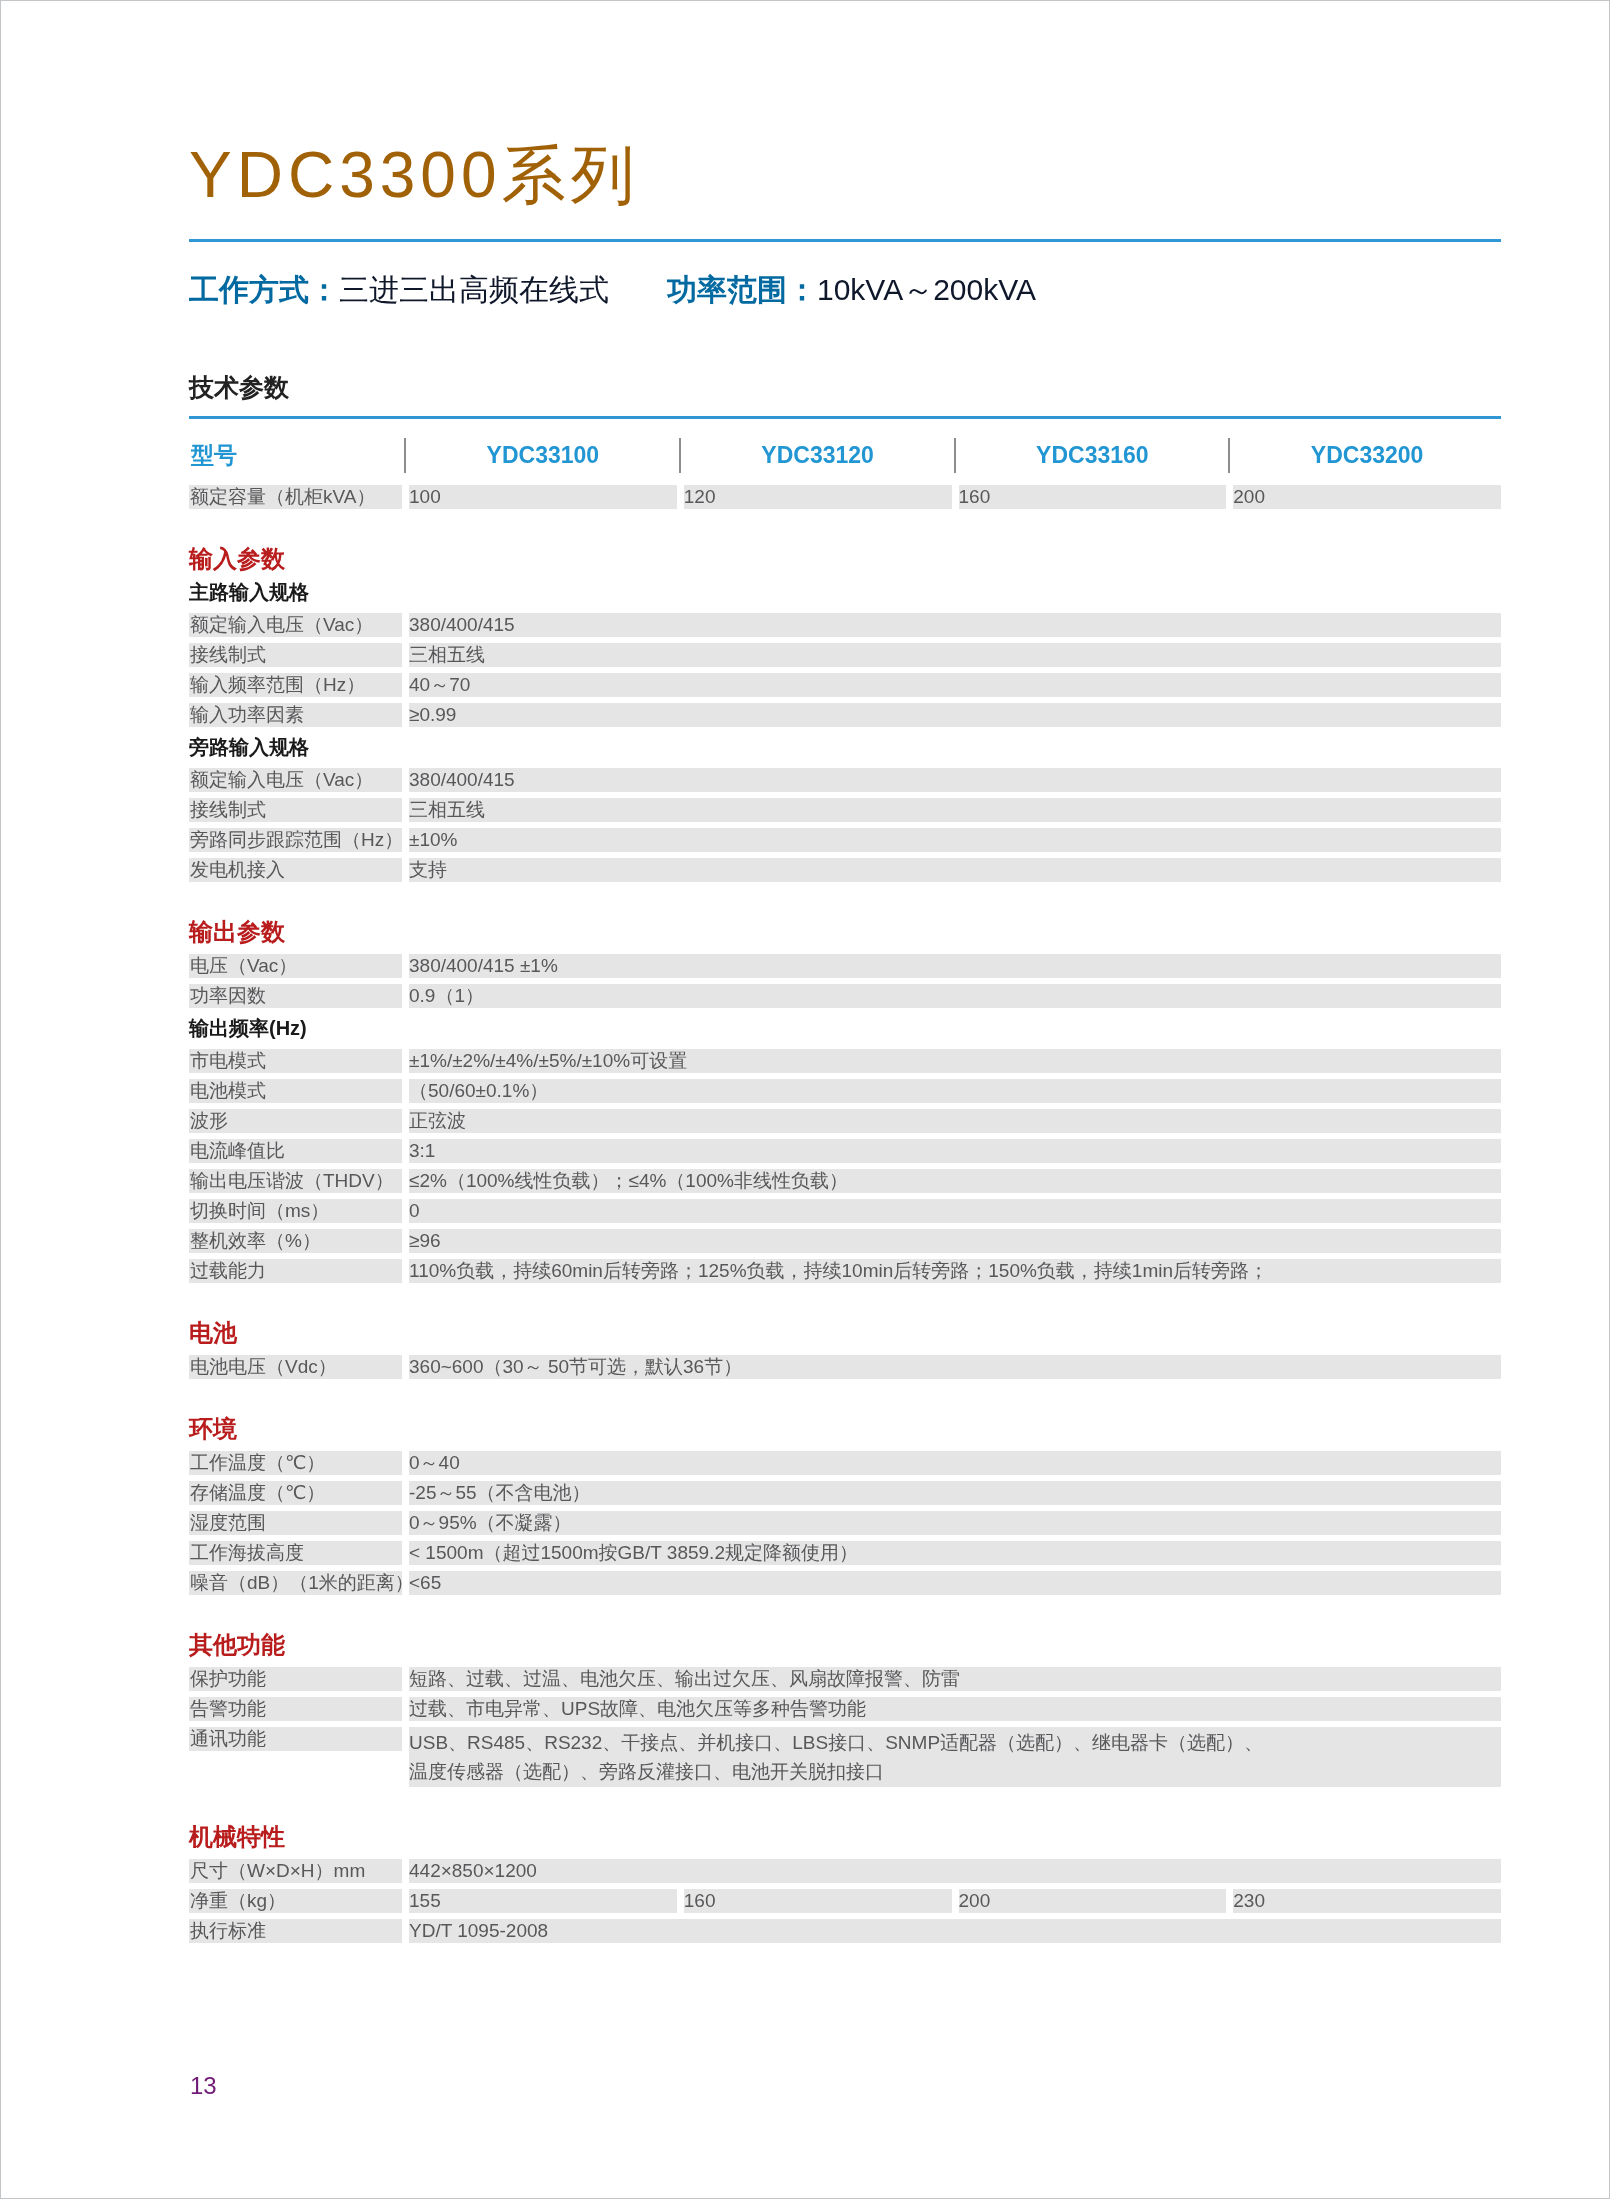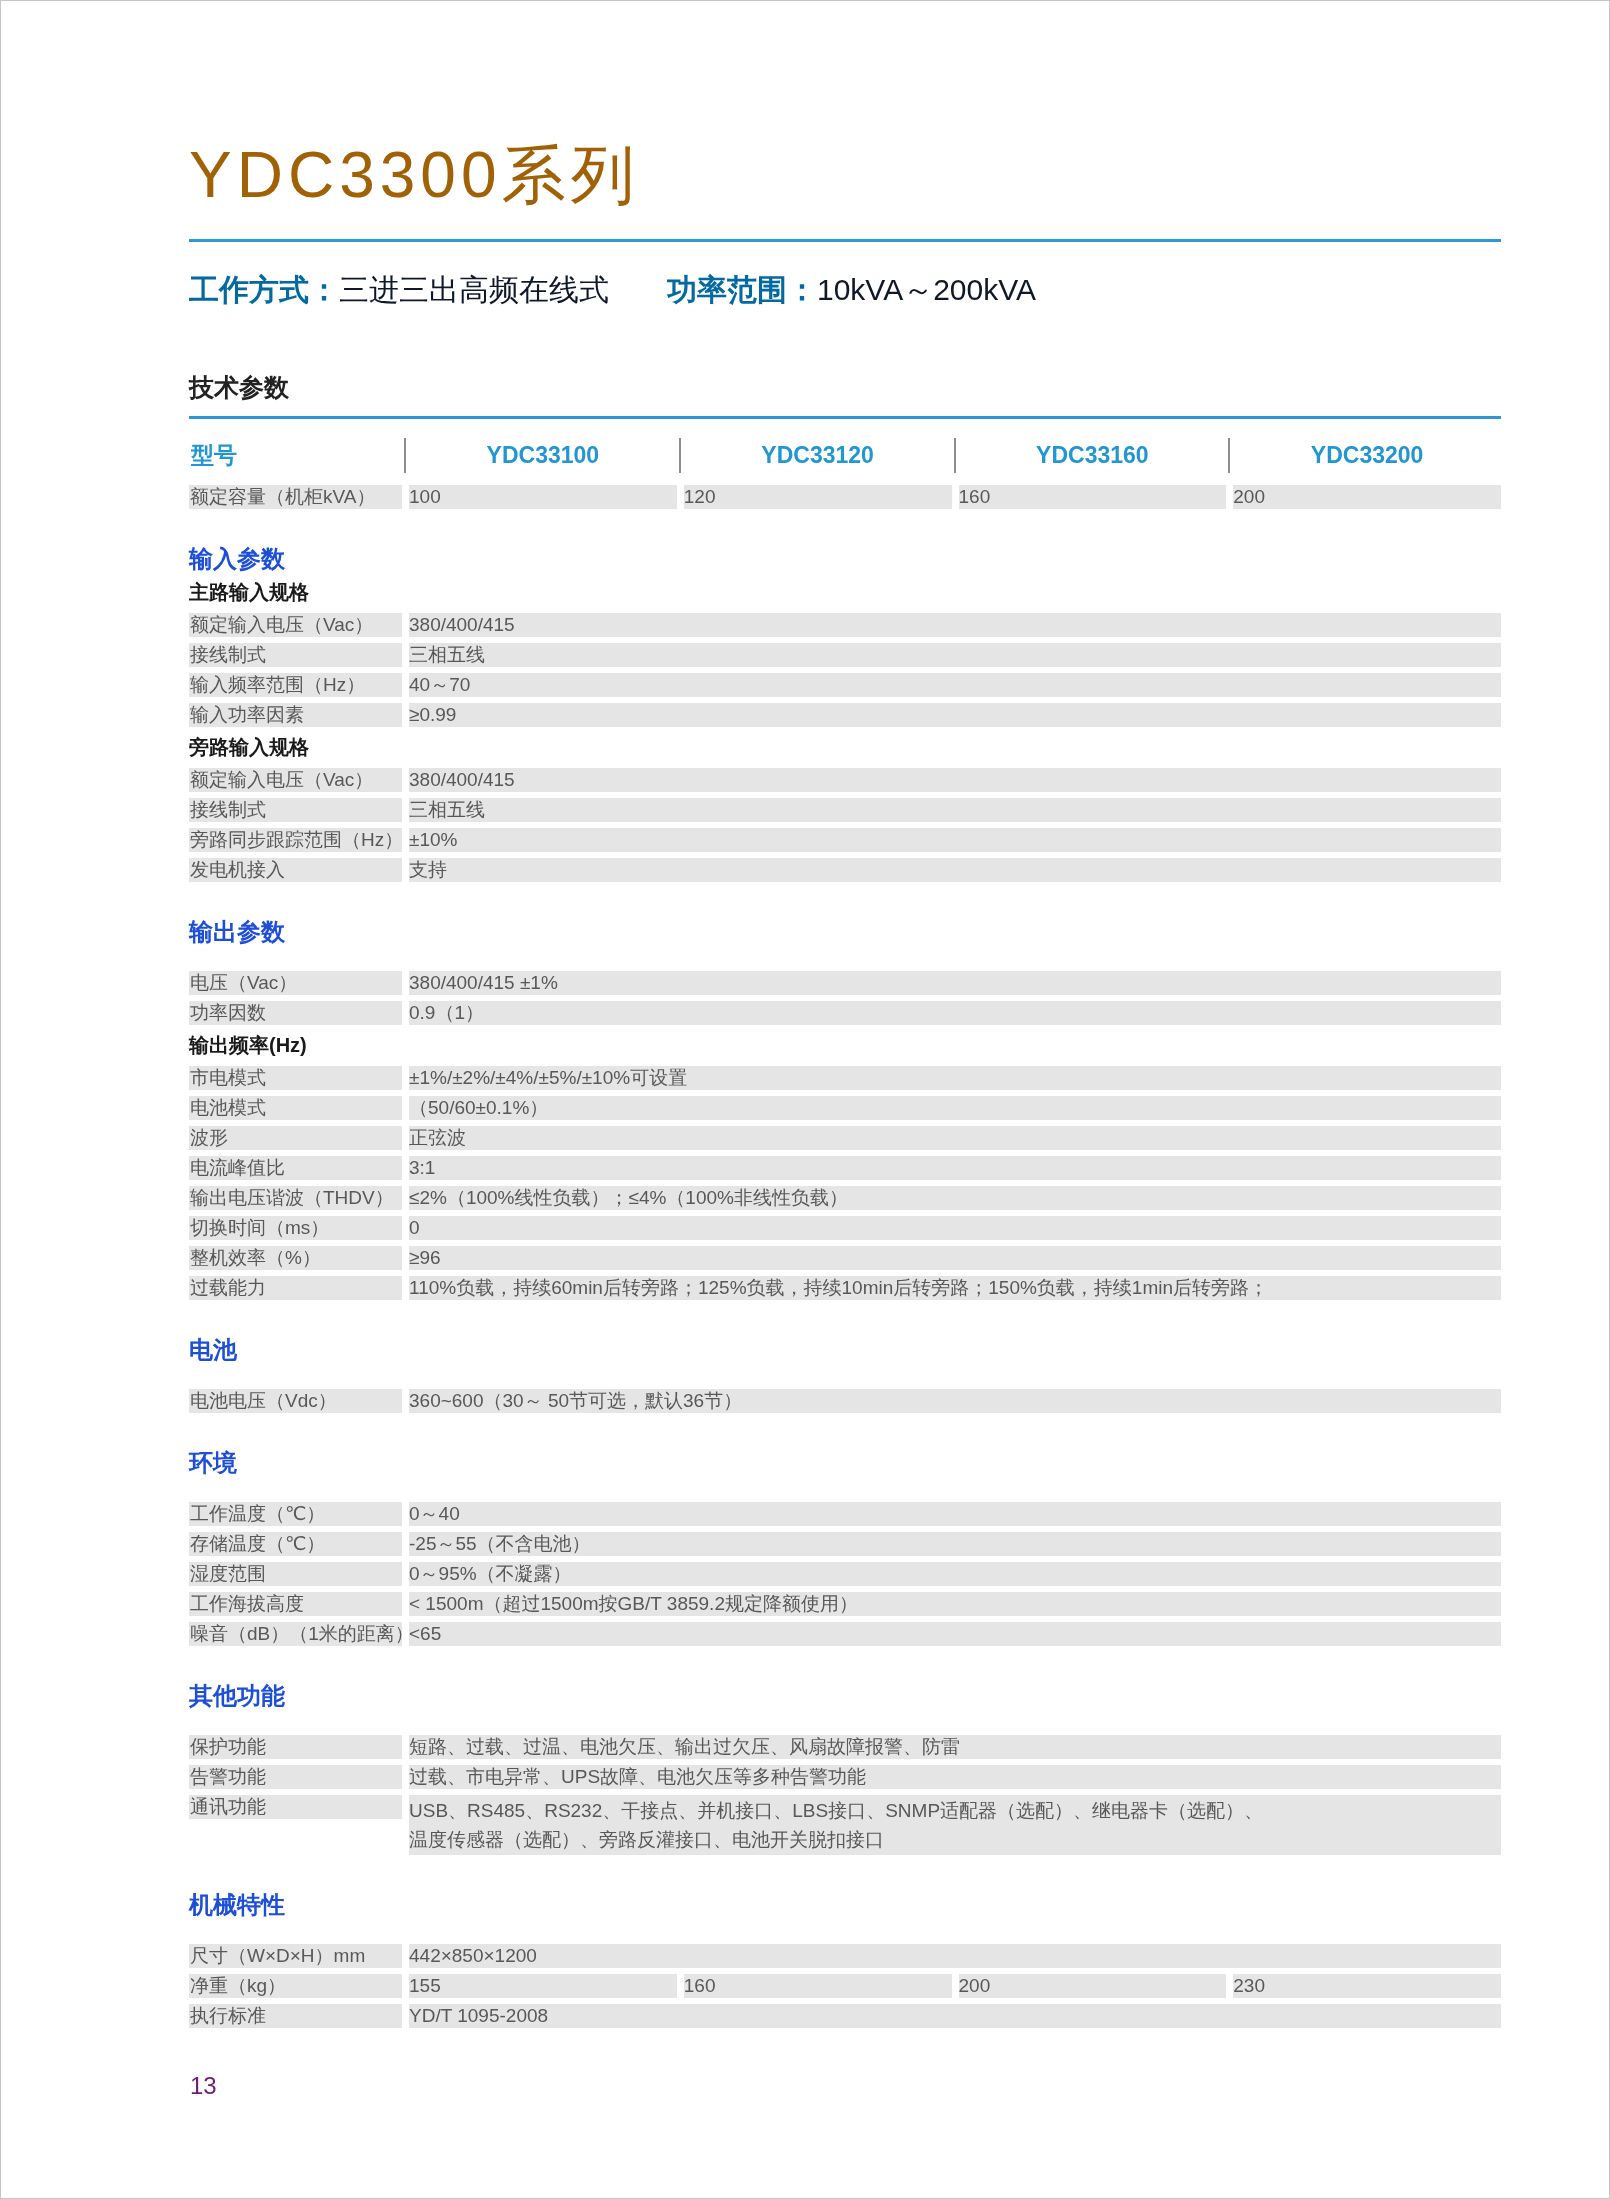--- a/index.html
+++ b/index.html
@@ -80,28 +80,28 @@
   .label-cell{grid-column:1;padding-left:1px;box-sizing:border-box;}
   .value-cell{text-align:left;}
   .value-span{grid-column:2 / -1;}
   .value-one{}
   .tall{height:auto;line-height:29px;padding:1px 0;}
 
   .srow{margin-top:6px;}
   .section{margin-top:0;}
   .section-title{
     margin:37px 0 0 0;
-    font-size:24px;line-height:26px;font-weight:bold;color:#1d4ed8;
+    font-size:24px;line-height:26px;font-weight:bold;color:#b91c1c;
   }
   .subheading{
     margin-top:8px;
     font-size:20px;line-height:24px;font-weight:bold;color:#1a1a1a;
   }
   .section-title + .srow,.subheading + .srow{margin-top:9px;}
-  .section .srow:first-of-type{margin-top:26px;border-radius:7px;}
+  .section .srow:first-of-type{margin-top:9px;border-radius:7px;}
 
   .page-number{
     position:absolute;left:189px;top:2071px;
     font-size:24px;color:#701a75;
   }
 </style>
 </head>
 <body>
 
 <div class="page">

